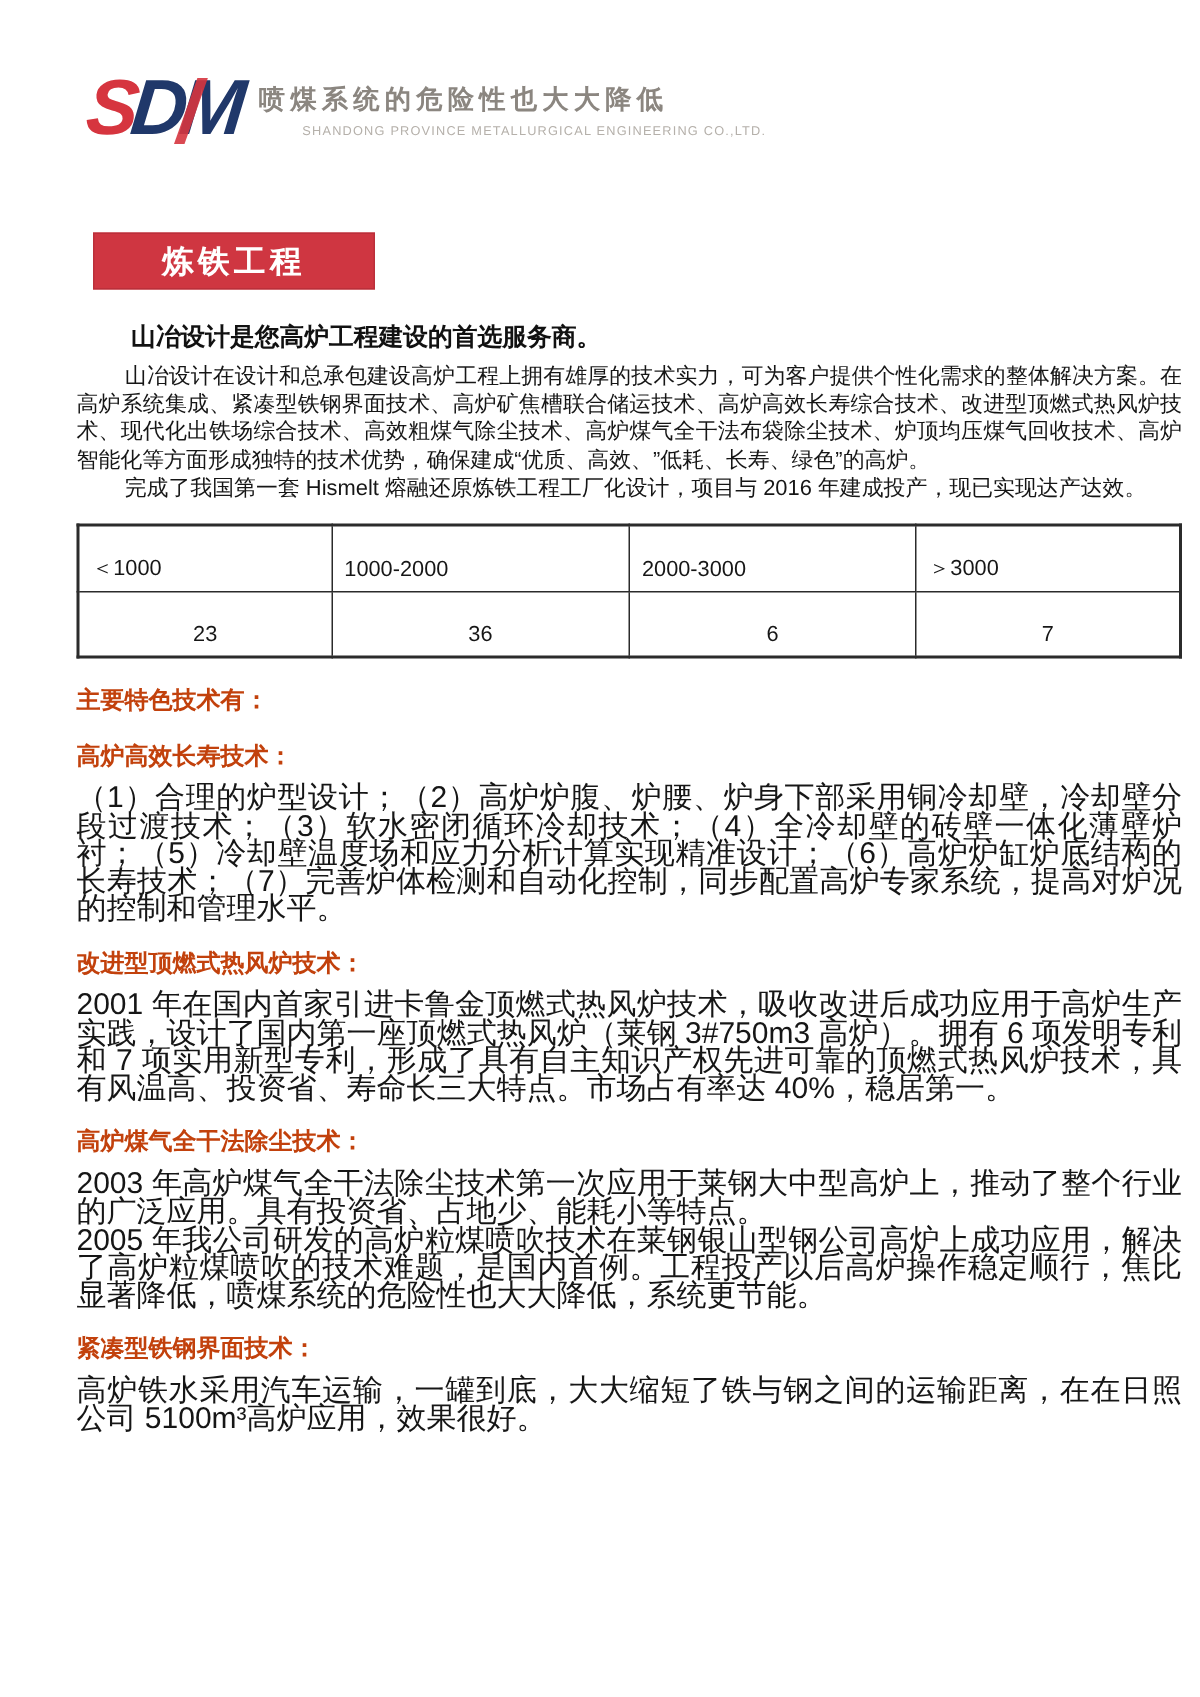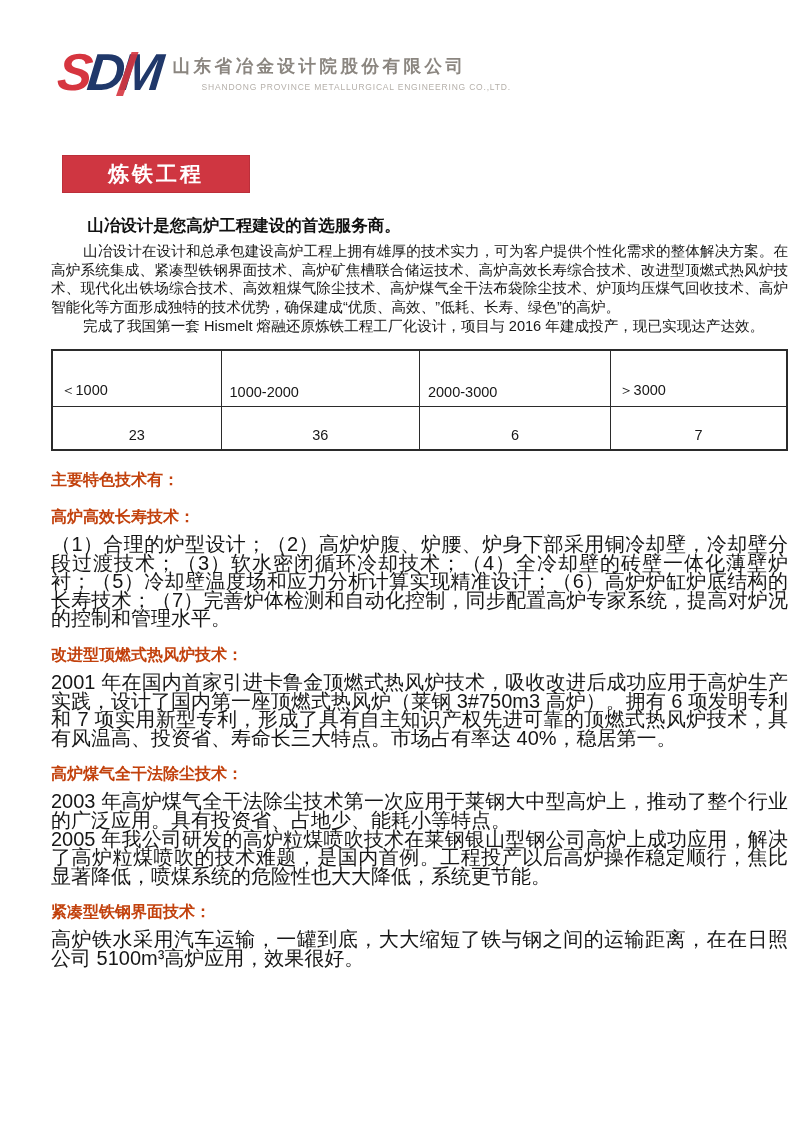--- a/index.html
+++ b/index.html
@@ -60,21 +60,21 @@
 
   
   .bf-table {
     width:100%; border-collapse:collapse; margin-top:13px;
     border:2px solid #2b2b2b; table-layout:fixed;
   }
   .bf-table td {
     border:1.5px solid #2b2b2b; font-size:14.5px; color:#161616;
     vertical-align:bottom; padding:3px 8px 6px 8px;
   }
-  .bf-table tr.hdr td { height:57px; text-align:left; }
+  .bf-table tr.hdr td { height:45px; text-align:left; }
   .bf-table tr.val td { height:43px; text-align:center; }
   .c0{width:23%;} .c1{width:27%;} .c2{width:26%;} .c3{width:24%;}
 
   
   .section-heading {
     font-size:16px; font-weight:bold; color:#c2410c;
     margin-top:16px; margin-bottom:8px; line-height:21px;
   }
   .section-heading.first { margin-top:18px; }
   .section-body {
@@ -86,21 +86,21 @@
 
 <div class="page">
 
   <div class="header">
     <div class="logo-mark">
       <span class="logo-s">S</span>
       <span class="logo-d">D</span>
       <span class="logo-m">M</span>
     </div>
     <div class="company">
-      <div class="company-cn">山东省冶金设计院股份有限公司</div>
+      <div class="company-cn">喷煤系统的危险性也大大降低</div>
       <div class="company-en">SHANDONG PROVINCE METALLURGICAL ENGINEERING CO.,LTD.</div>
     </div>
   </div>
 
   <div class="banner">
     <span class="banner-text">炼铁工程</span>
   </div>
 
   <div class="content">
 

